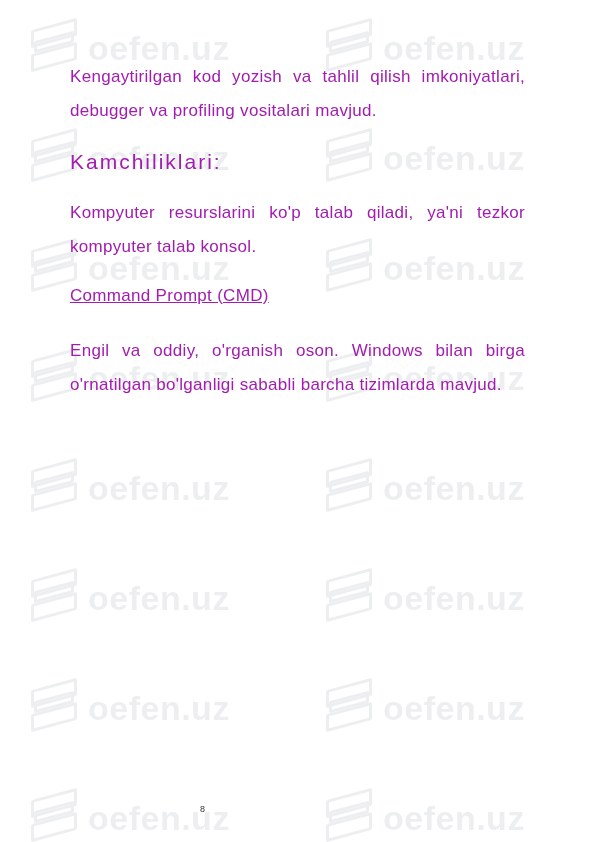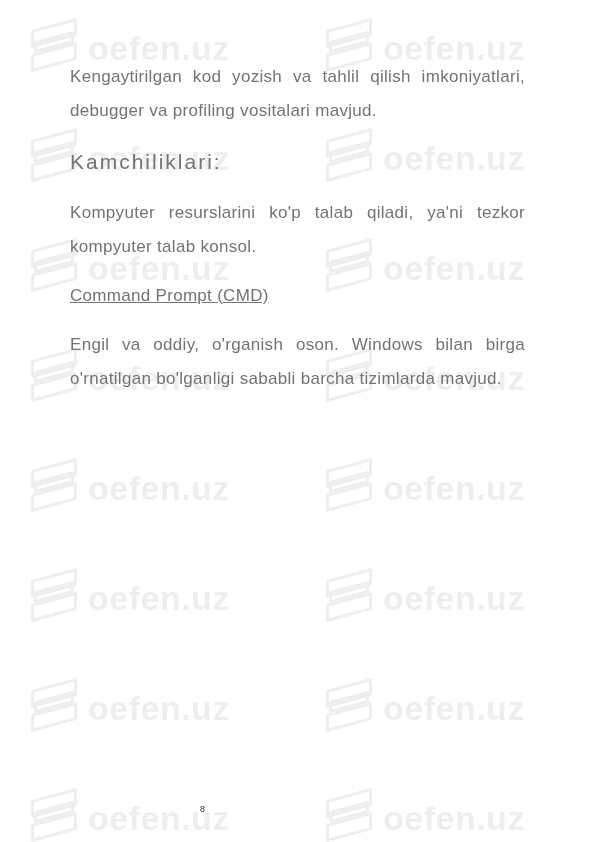--- a/index.html
+++ b/index.html
@@ -54,38 +54,38 @@
     .watermark-icon::after { top: 28px; }
     .watermark-text {
       font-size: 34px;
       font-weight: 600;
       letter-spacing: 0.5px;
     }
     .content {
       position: relative;
       z-index: 1;
       padding: 60px 70px 40px 70px;
-      color: #737373;
+      color: #a21caf;
     }
     .para {
       font-size: 17px;
       line-height: 2;
       text-align: justify;
       margin-bottom: 22px;
       letter-spacing: 0.3px;
     }
     .heading {
       font-size: 21px;
       letter-spacing: 2px;
       margin-bottom: 22px;
     }
     .subheading {
       font-size: 17px;
       text-decoration: underline;
-      margin-bottom: 22px;
+      margin-bottom: 28px;
       letter-spacing: 0.3px;
     }
     .page-number {
       position: absolute;
       bottom: 28px;
       left: 200px;
       font-size: 9px;
       color: #333;
     }
   </style>

